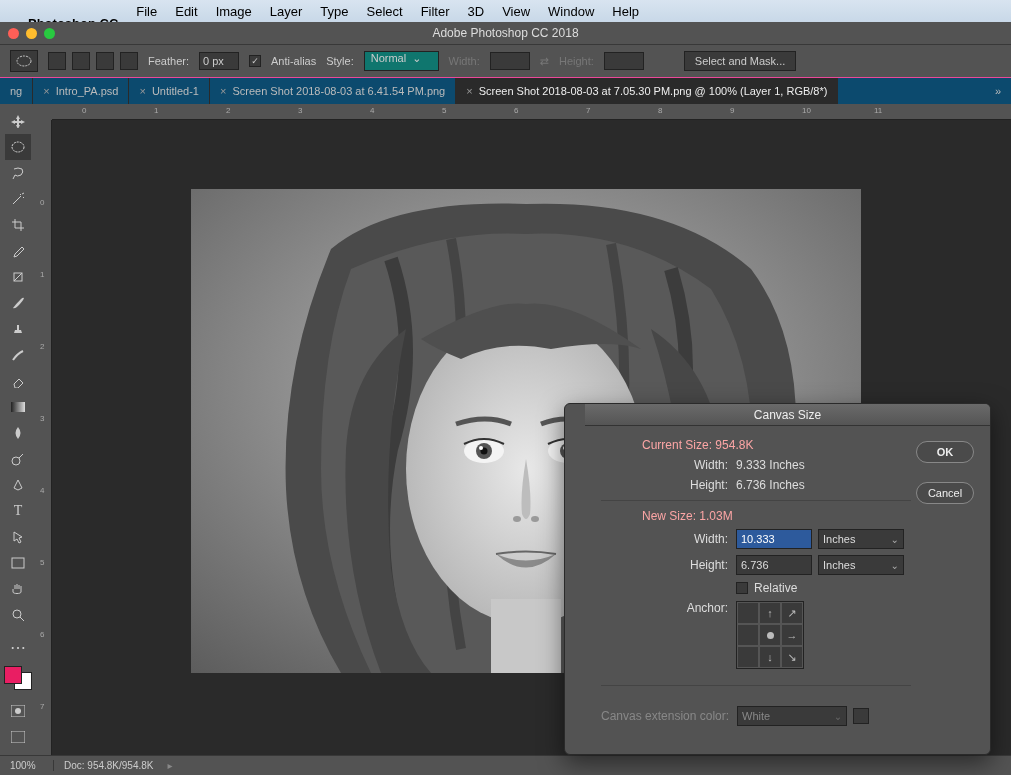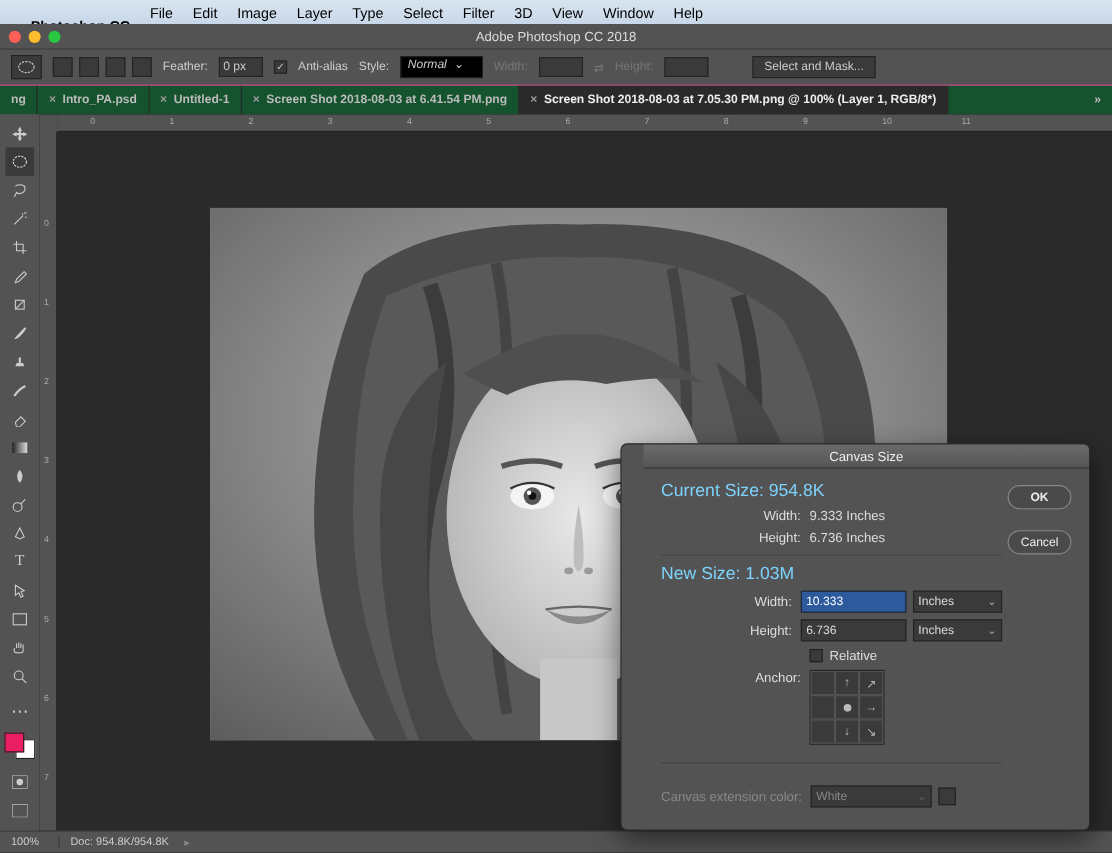--- a/index.html
+++ b/index.html
@@ -20,26 +20,26 @@
 .tl-max { background: #28c940; }
 .titlebar .title { position: absolute; left: 50%; transform: translateX(-50%); color: #ddd; font-size: 12px; }
 
 
 .options-bar { height: 34px; background: #535353; border-top: 1px solid #383838; border-bottom: 1px solid #ec4899; display: flex; align-items: center; padding: 0 10px; gap: 10px; font-size: 11px; color: #ccc; }
 .tool-icon-slot { width: 28px; height: 22px; background: #3a3a3a; border: 1px solid #222; display: flex; align-items: center; justify-content: center; }
 .icon-row { display: flex; gap: 6px; }
 .icon-row .sq { width: 18px; height: 18px; background: #3a3a3a; border: 1px solid #222; }
 .opt-input { width: 40px; height: 18px; background: #3a3a3a; border: 1px solid #222; color: #ccc; font-size: 11px; padding: 0 3px; }
 .opt-check { width: 12px; height: 12px; background: #3a3a3a; border: 1px solid #222; display: inline-flex; align-items: center; justify-content: center; color: #ccc; font-size: 9px; }
-.opt-select { height: 20px; background: #000000; border: 1px solid #222; color: #ccc; font-size: 11px; padding: 0 16px 0 6px; font-style: italic; }
+.opt-select { height: 20px; background: #0f766e; border: 1px solid #222; color: #ccc; font-size: 11px; padding: 0 16px 0 6px; }
 .opt-btn { height: 20px; background: #3a3a3a; border: 1px solid #222; color: #ccc; font-size: 11px; padding: 0 10px; }
 .disabled { color: #777; }
 
 
-.doc-tabs { height: 26px; background: #14532d; display: flex; align-items: stretch; font-size: 11px; color: #bbb; font-weight: bold; }
+.doc-tabs { height: 26px; background: #0c4a6e; display: flex; align-items: stretch; font-size: 11px; color: #bbb; }
 .doc-tab { display: flex; align-items: center; padding: 0 10px; gap: 6px; border-right: 1px solid #2a2a2a; cursor: pointer; }
 .doc-tab.active { background: #2a2a2a; color: #eee; }
 .doc-tab .x { color: #999; font-size: 11px; }
 .doc-tabs .more { margin-left: auto; padding: 0 10px; display: flex; align-items: center; color: #bbb; }
 
 
 .workspace { display: flex; height: calc(100% - 22px - 34px - 26px - 20px); }
 .tools { width: 36px; background: #535353; display: flex; flex-direction: column; align-items: center; padding-top: 4px; gap: 0; }
 .tool { width: 26px; height: 26px; display: flex; align-items: center; justify-content: center; color: #ddd; }
 .tool.active { background: #3a3a3a; }
@@ -61,25 +61,25 @@
 
 
 .status-bar { height: 20px; background: #535353; border-top: 1px solid #383838; display: flex; align-items: center; font-size: 10px; color: #ccc; padding: 0 4px; }
 .status-bar .zoom { width: 50px; padding: 0 6px; border-right: 1px solid #383838; }
 .status-bar .doc { padding: 0 10px; }
 
 
 .dialog { position: absolute; top: 403px; left: 564px; width: 427px; height: 352px; background: #535353; border: 1px solid #2a2a2a; box-shadow: 0 8px 24px rgba(0,0,0,.5); border-radius: 6px; overflow: hidden; font-size: 12px; color: #ddd; padding-left: 20px; }
 .dialog-title { height: 22px; background: linear-gradient(#6a6a6a, #555); text-align: center; line-height: 22px; font-size: 12px; color: #eee; border-bottom: 1px solid #333; }
 .dialog-body { padding: 12px 16px; position: relative; height: calc(100% - 22px); }
-.section-label { color: #7dd3fc; font-size: 16px; margin-bottom: 6px; }
+.section-label { color: #fca5a5; font-size: 12px; margin-bottom: 6px; margin-left: 41px; }
 .field-row { display: flex; align-items: center; margin: 6px 0; }
 .field-row .lbl { width: 135px; text-align: right; padding-right: 8px; color: #ddd; }
 .field-row .val { color: #ddd; }
-.input-field { width: 96px; height: 20px; background: #3a3a3a; border: 1px solid #222; color: #ddd; font-size: 11px; padding: 0 4px; }
+.input-field { width: 76px; height: 20px; background: #3a3a3a; border: 1px solid #222; color: #ddd; font-size: 11px; padding: 0 4px; }
 .input-field.sel { background: #2d5a9c; color: #fff; }
 .unit-select { width: 86px; height: 20px; background: #3a3a3a; border: 1px solid #222; color: #ddd; font-size: 11px; padding: 0 4px; display: flex; align-items: center; justify-content: space-between; margin-left: 6px; }
 .unit-select::after { content: "⌄"; font-size: 10px; color: #aaa; }
 .dlg-divider { height: 1px; background: #444; margin: 8px 0; }
 .checkbox { width: 12px; height: 12px; background: #3a3a3a; border: 1px solid #222; margin-right: 6px; display: inline-block; }
 
 .anchor-grid { display: grid; grid-template-columns: repeat(3, 22px); grid-template-rows: repeat(3, 22px); gap: 0; border: 1px solid #222; }
 .anchor-cell { background: #3a3a3a; border: 1px solid #555; display: flex; align-items: center; justify-content: center; font-size: 11px; color: #bbb; }
 .anchor-cell.dot::before { content: ""; width: 7px; height: 7px; background: #bbb; border-radius: 50%; }
 

